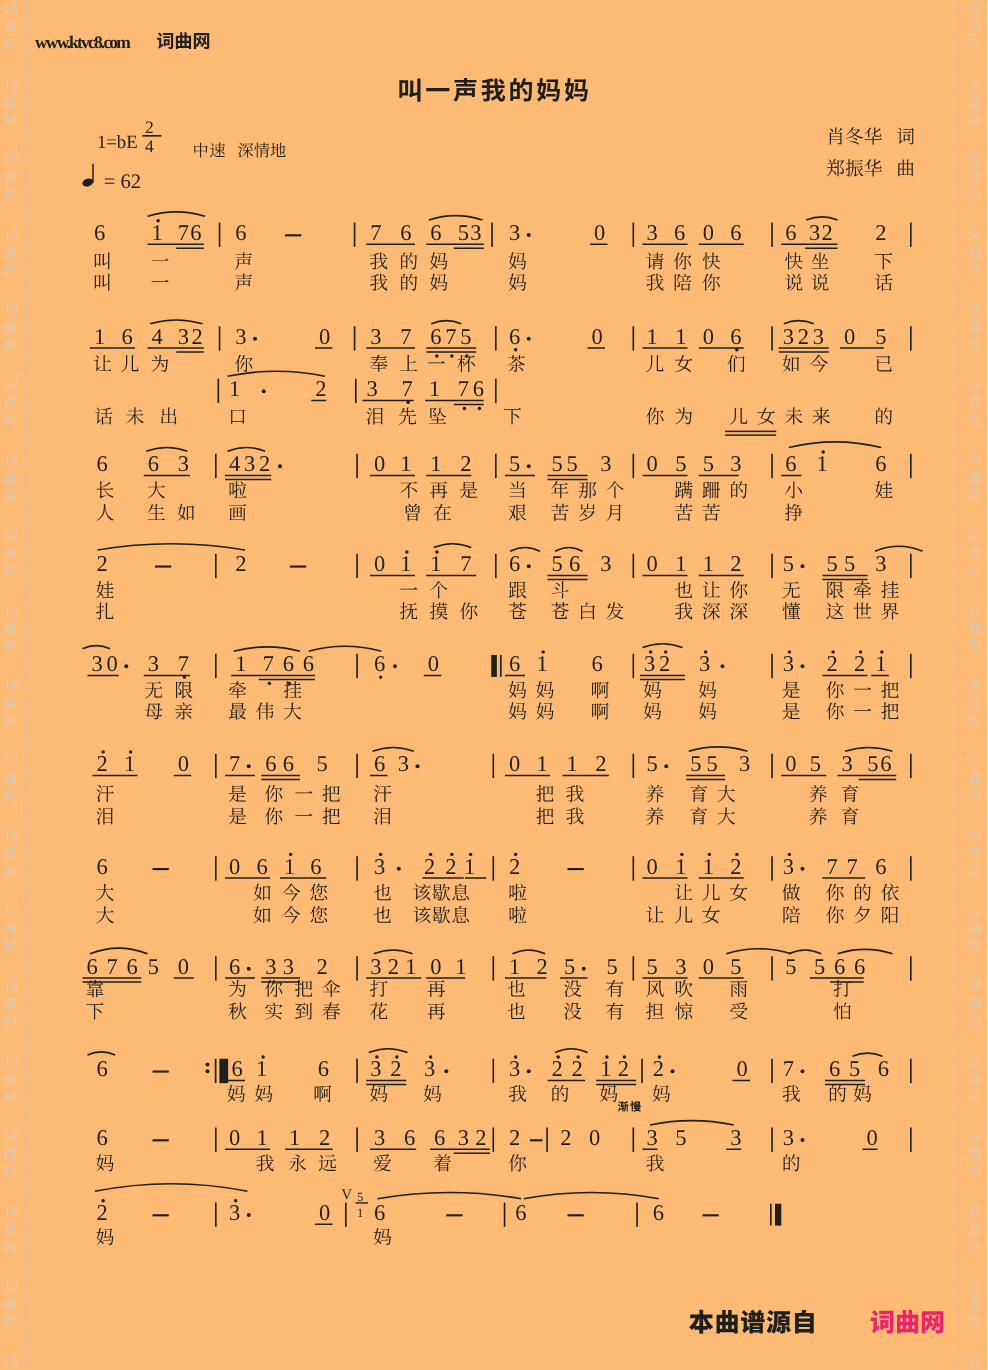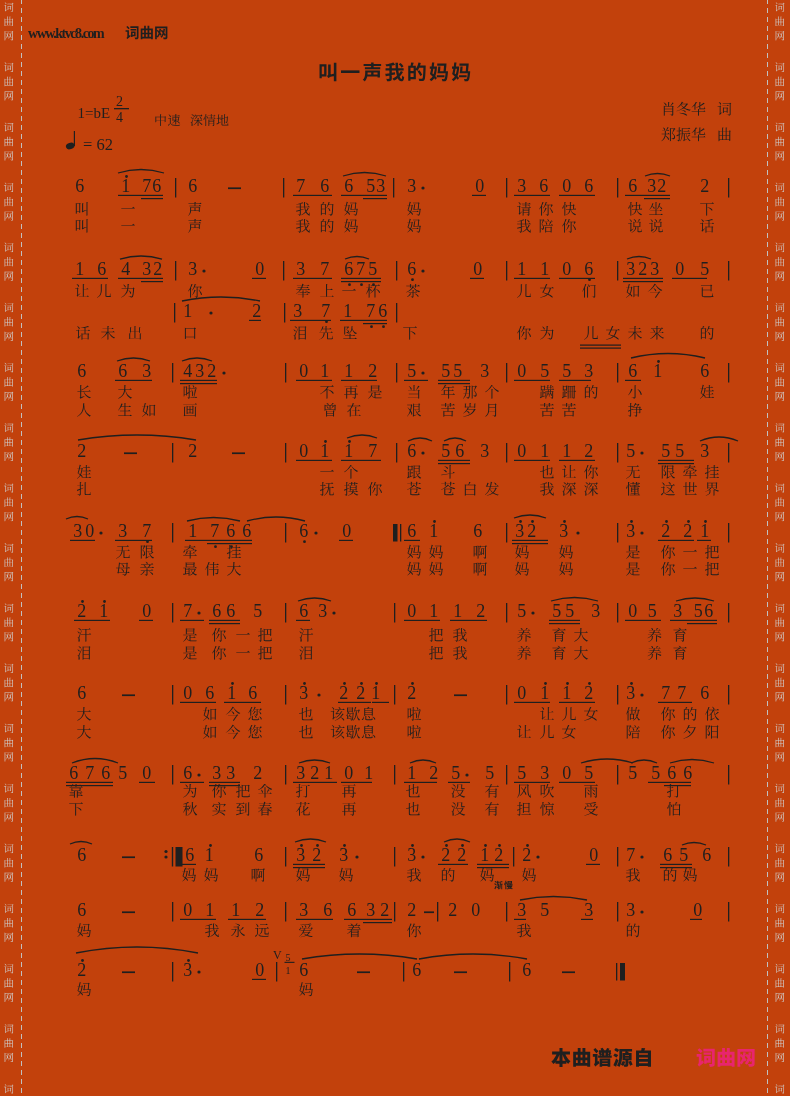--- a/index.html
+++ b/index.html
@@ -1,14 +1,14 @@
 <!DOCTYPE html>
 <html><head><meta charset="utf-8"><style>
 html,body{margin:0;padding:0;background:#fff;}
-#page{position:relative;width:790px;height:1096px;background:#c2410c;overflow:hidden;}
+#page{position:relative;width:790px;height:1096px;background:#fdba74;overflow:hidden;}
 svg text{font-family:"Liberation Serif",serif;fill:#1f1f1f;}
 </style></head><body>
 
 <div id="page">
 <svg width="790" height="1096" viewBox="0 0 790 1096" fill="#1f1f1f">
 <defs>
         <path id="h8bcd" d="M22 189 41 207Q47 202 55 195Q63 189 70 182Q76 175 81 170L60 150Q56 155 50 162Q43 169 36 176Q29 183 22 189ZM41 -18 35 9 42 19 90 54Q91 48 93 41Q96 33 98 29Q81 16 71 8Q61 0 55 -5Q49 -10 46 -13Q43 -16 41 -18ZM10 135H56V107H10ZM92 201H214V174H92ZM96 156H192V131H96ZM104 113H130V16H104ZM121 113H183V31H121V56H157V88H121ZM204 201H233V12Q233 0 230 -6Q227 -13 220 -17Q213 -21 202 -21Q190 -22 175 -22Q174 -18 173 -13Q171 -8 169 -2Q167 3 165 7Q172 7 179 7Q185 7 191 7Q196 7 198 7Q202 7 203 8Q204 9 204 12ZM41 -18Q40 -15 37 -11Q34 -8 31 -4Q28 0 25 2Q28 4 32 8Q35 13 38 18Q40 24 40 31V135H68V16Q68 16 65 14Q63 11 59 7Q55 3 51 -1Q47 -6 44 -11Q41 -15 41 -18Z"></path>
         <path id="h66f2" d="M40 22H209V-8H40ZM40 92H214V63H40ZM21 163H230V-21H200V134H50V-22H21ZM80 210H109V1H80ZM139 210H169V3H139Z"></path>
         <path id="h7f51" d="M95 159 121 157Q115 109 102 70Q89 32 67 7Q65 9 60 12Q56 15 51 18Q47 21 44 23Q59 38 69 58Q79 79 85 105Q91 131 95 159ZM163 159 190 156Q184 108 170 69Q157 30 134 5Q131 7 127 10Q123 13 118 16Q114 19 110 21Q126 36 137 57Q147 78 154 103Q160 129 163 159ZM47 125 64 143Q73 133 82 122Q92 111 101 100Q110 89 118 79Q126 69 131 60L113 39Q108 48 100 58Q93 69 84 80Q75 92 65 103Q56 115 47 125ZM118 125 135 141Q145 131 155 120Q165 108 174 96Q182 84 189 73Q196 62 201 52L181 33Q177 43 170 54Q163 66 155 78Q146 91 137 103Q127 114 118 125ZM19 199H220V170H49V-22H19ZM201 199H231V14Q231 1 228 -6Q225 -13 217 -16Q209 -20 196 -21Q184 -22 166 -22Q165 -18 164 -12Q162 -6 159 -1Q157 4 155 8Q163 8 171 8Q179 8 185 8Q192 8 194 8Q198 8 200 9Q201 11 201 14Z"></path>
         <path id="h53eb" d="M198 209H230V-23H198ZM126 19 123 47 135 57 206 74Q207 67 209 60Q211 53 213 48Q187 41 171 36Q155 32 147 29Q138 25 133 23Q129 21 126 19ZM126 19Q125 23 122 27Q120 32 117 36Q115 41 112 43Q117 46 122 52Q127 58 127 67V189H158V48Q158 48 155 46Q151 44 147 41Q142 38 137 34Q132 30 129 26Q126 22 126 19ZM36 191H106V38H36V66H77V164H36ZM19 191H47V16H19Z"></path>

